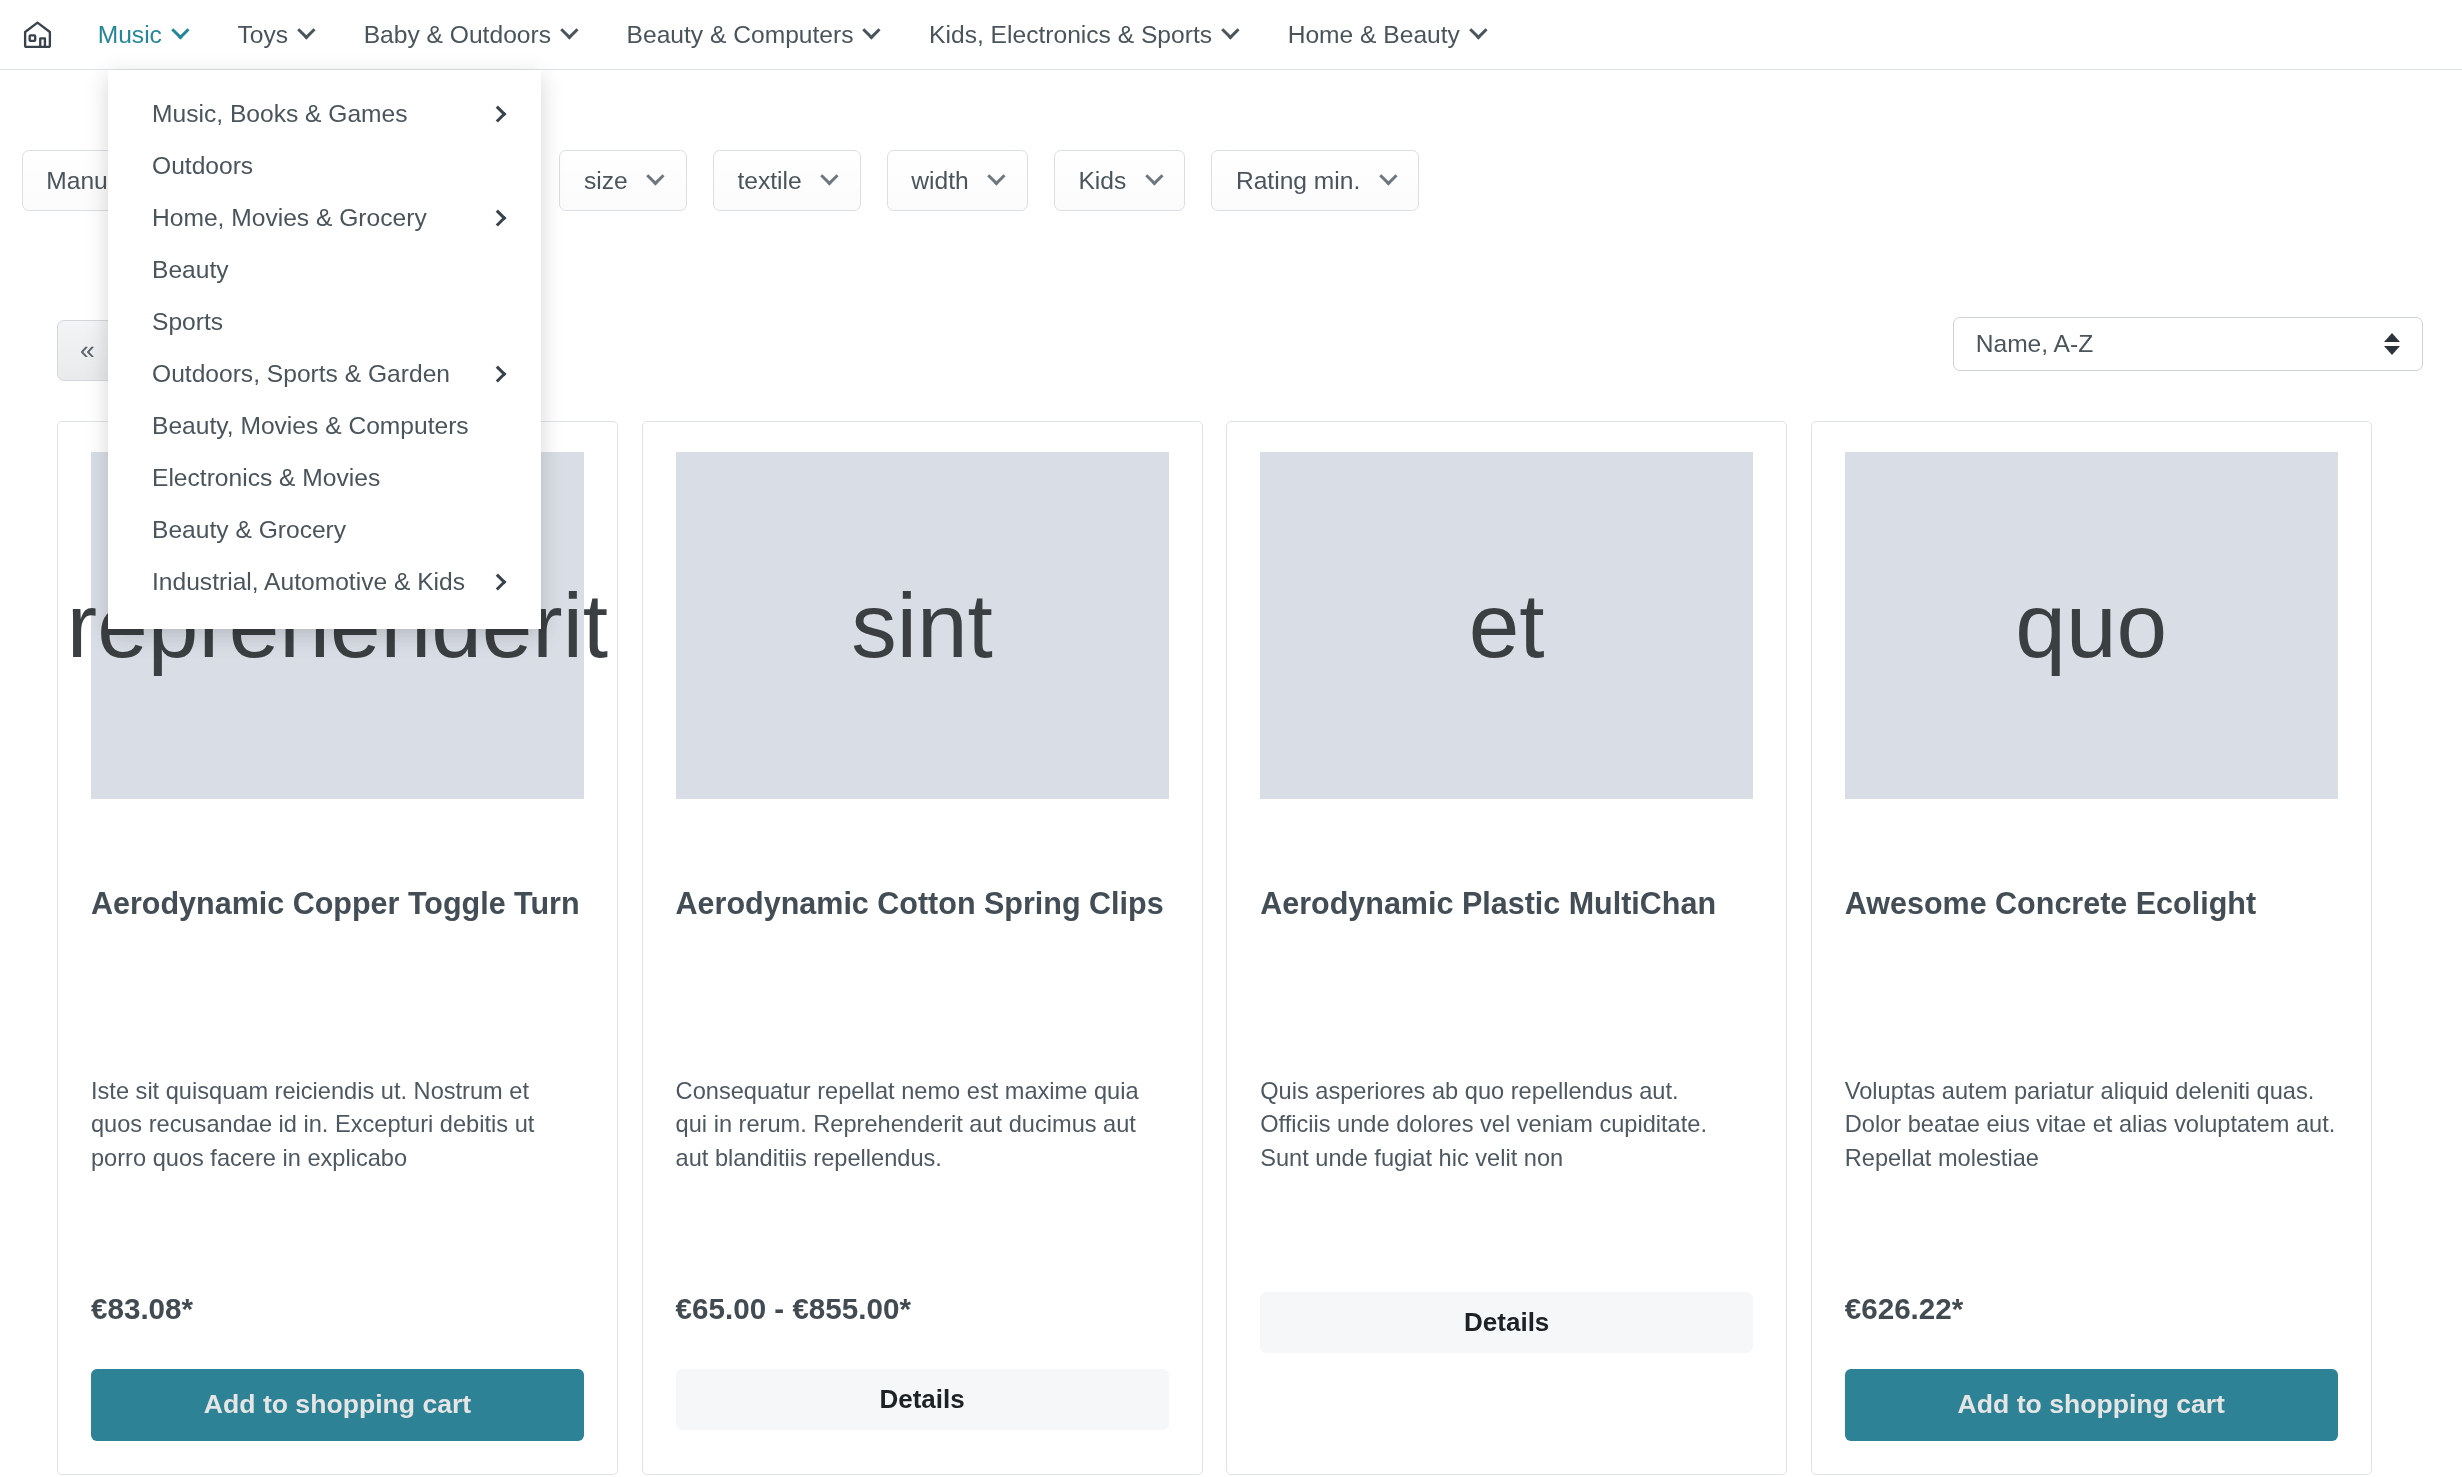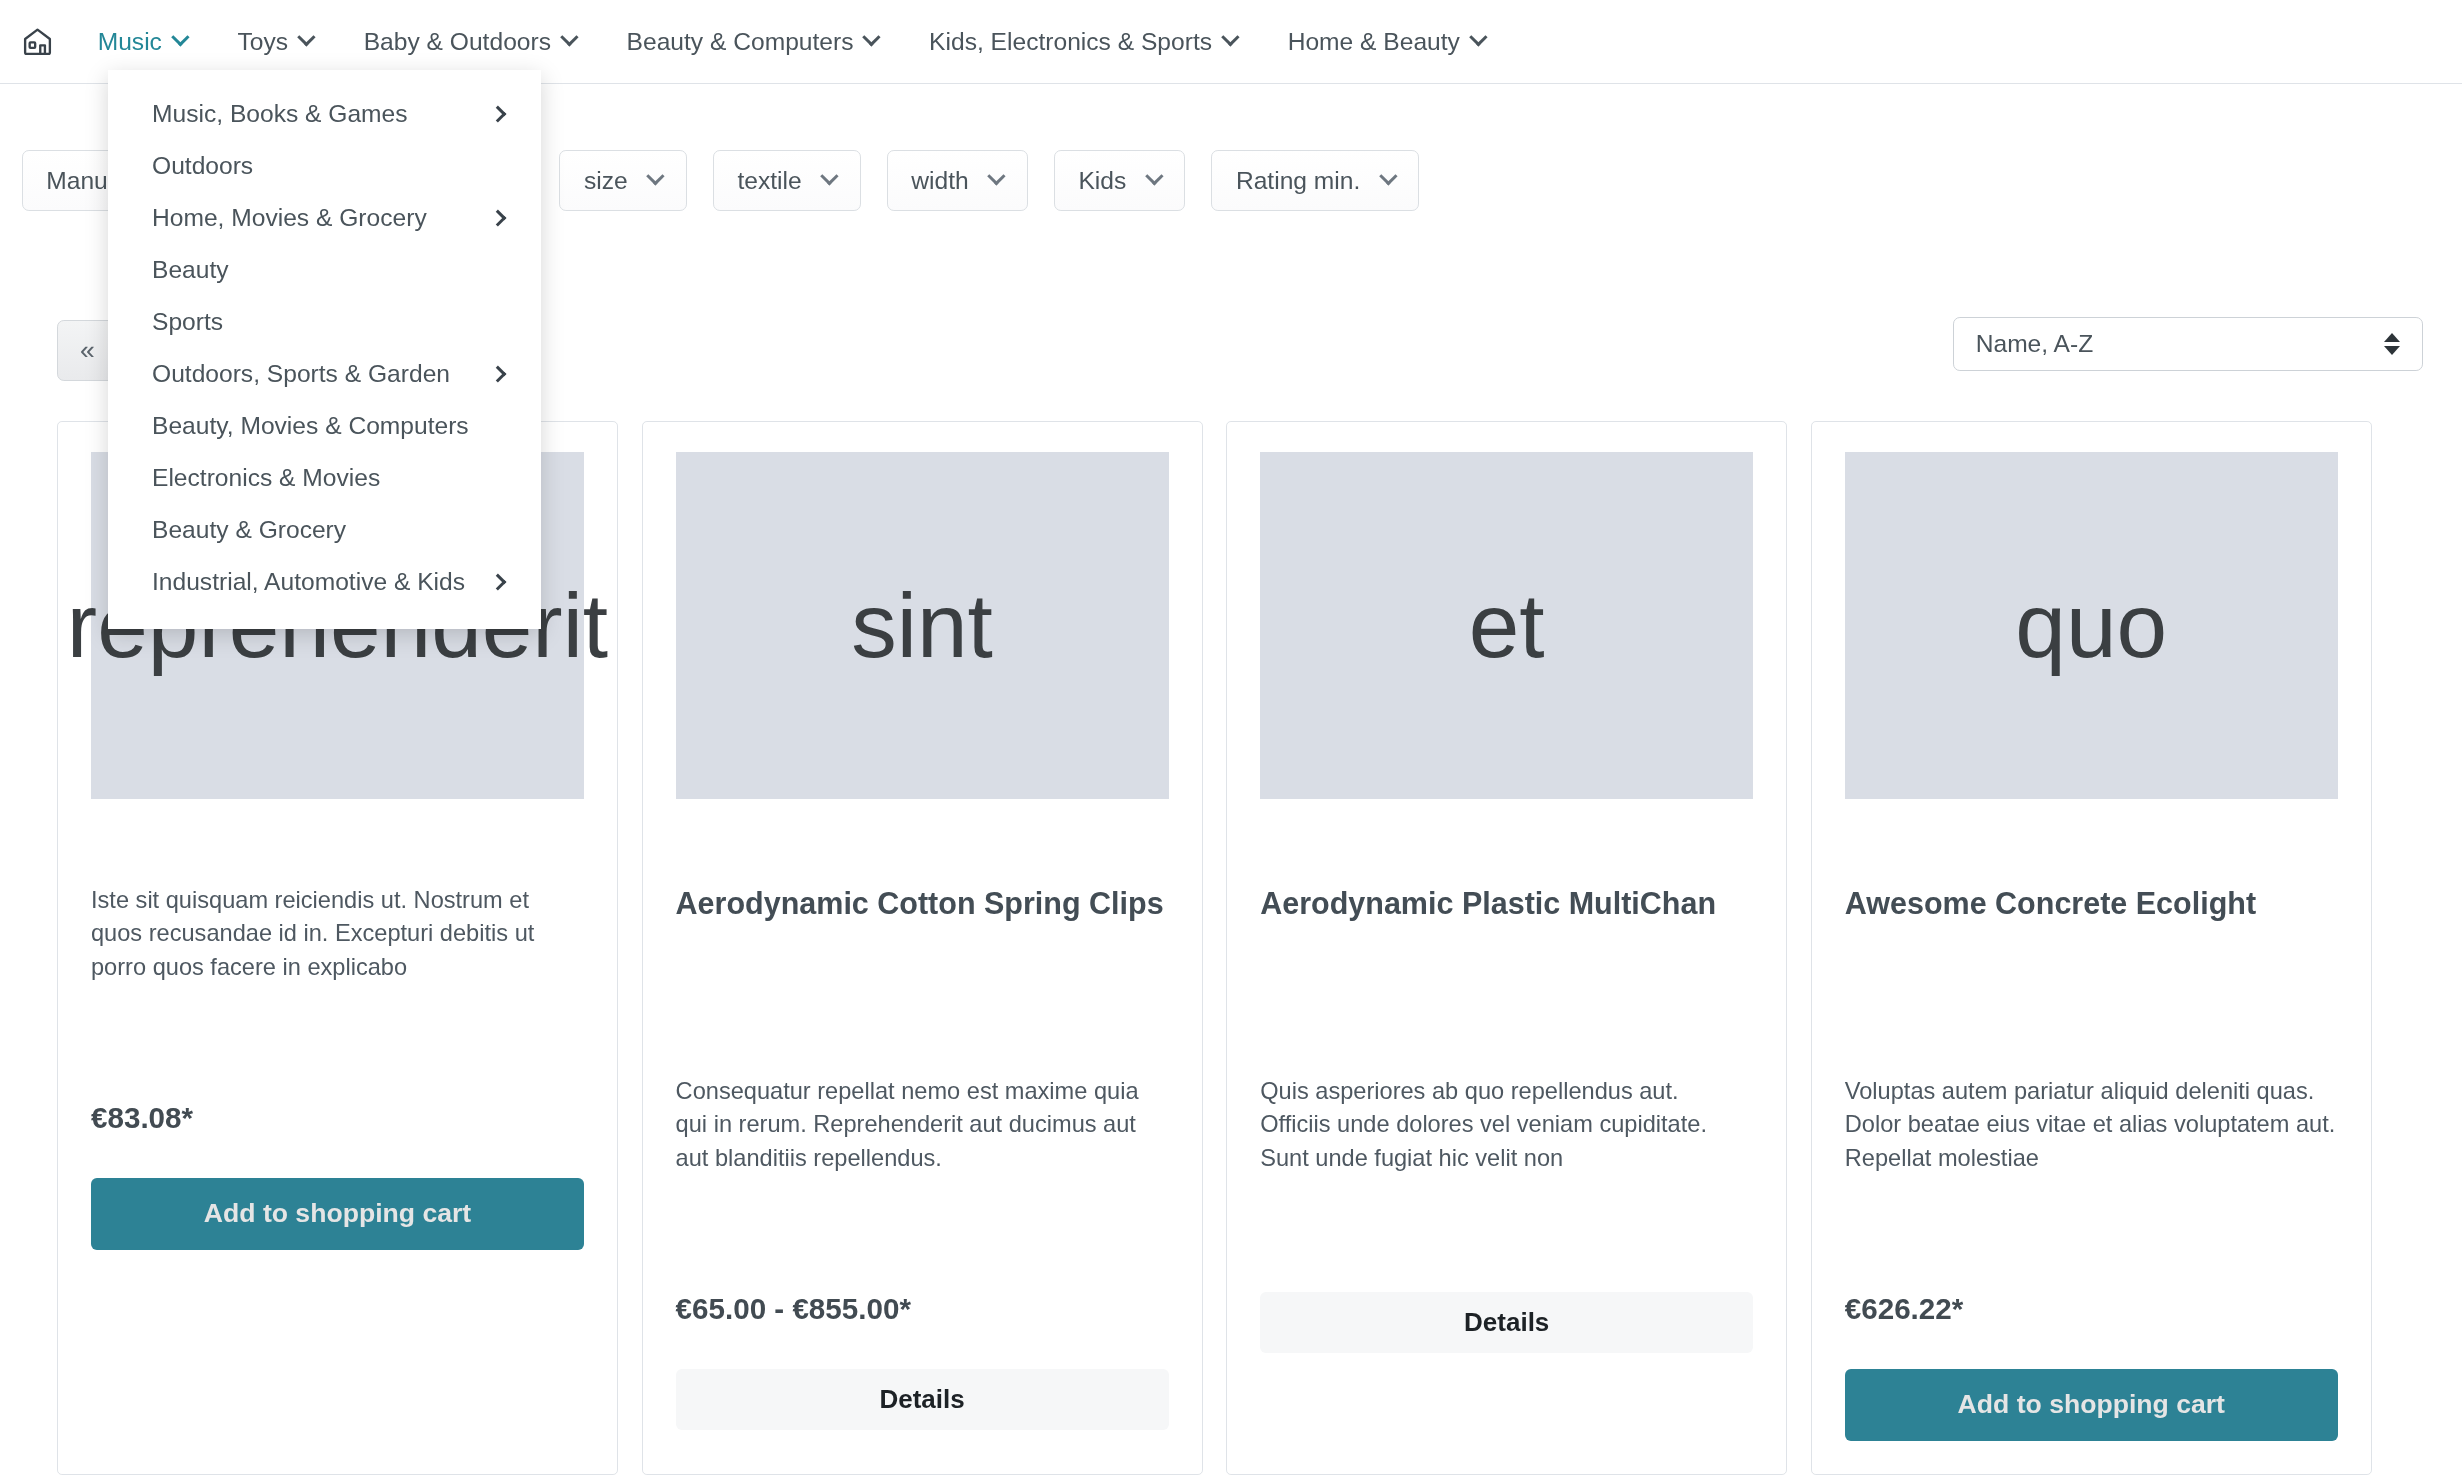--- a/index.html
+++ b/index.html
@@ -7,21 +7,21 @@
     width: 2463px; height: 1478px;
     background: #ffffff;
     font-family: "Liberation Sans", sans-serif;
     color: #4a545b;
     overflow: hidden;
   }
 
   
   .topnav {
     position: absolute; top: 0; left: 0;
-    width: 2463px; height: 84px;
+    width: 2463px; height: 70px;
     background: #ffffff;
     border-bottom: 1px solid #dfe3e8;
     display: flex; align-items: center;
     padding-left: 17.7px;
     z-index: 5;
   }
   .home-icon { width: 39px; height: 39px; display: flex; align-items: center; justify-content: center; margin-right: 41px; }
   .nav-item {
     display: flex; align-items: center;
     font-size: 24.6px;
@@ -260,20 +260,21 @@
     <span class="tri-up"></span>
       <span class="tri-down"></span>
   </span>
 </div>
 
 <div class="grid" id="product-grid">
     <div class="card">
       <div class="card-img">
         <span>reprehenderit</span>
       </div>
+      <div class="card-title">Aerodynamic Copper Toggle Turn</div>
       <div class="card-desc">Iste sit quisquam reiciendis ut. Nostrum et quos recusandae id in. Excepturi debitis ut porro quos facere in explicabo</div>
       <div class="card-price">€83.08*</div>
       <div class="btn btn-primary">Add to shopping cart</div>
     </div>
     <div class="card">
       <div class="card-img">
         <span>sint</span>
       </div>
       <div class="card-title">Aerodynamic Cotton Spring Clips</div>
       <div class="card-desc">Consequatur repellat nemo est maxime quia qui in rerum. Reprehenderit aut ducimus aut aut blanditiis repellendus.</div>

